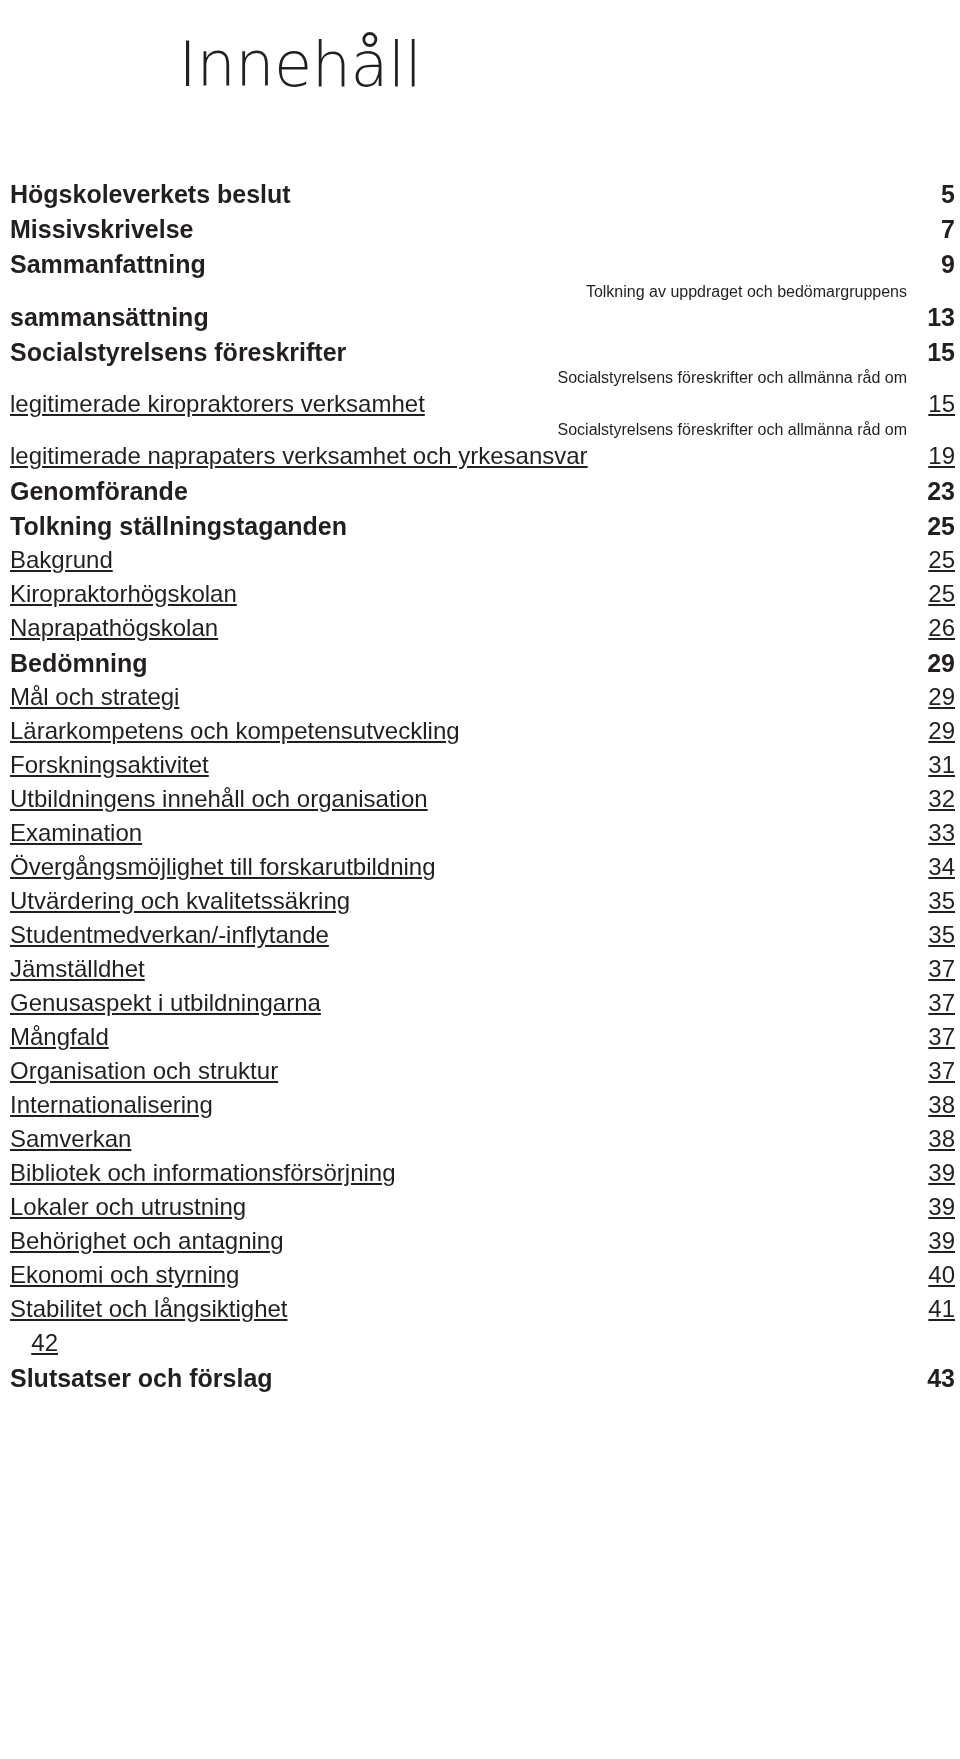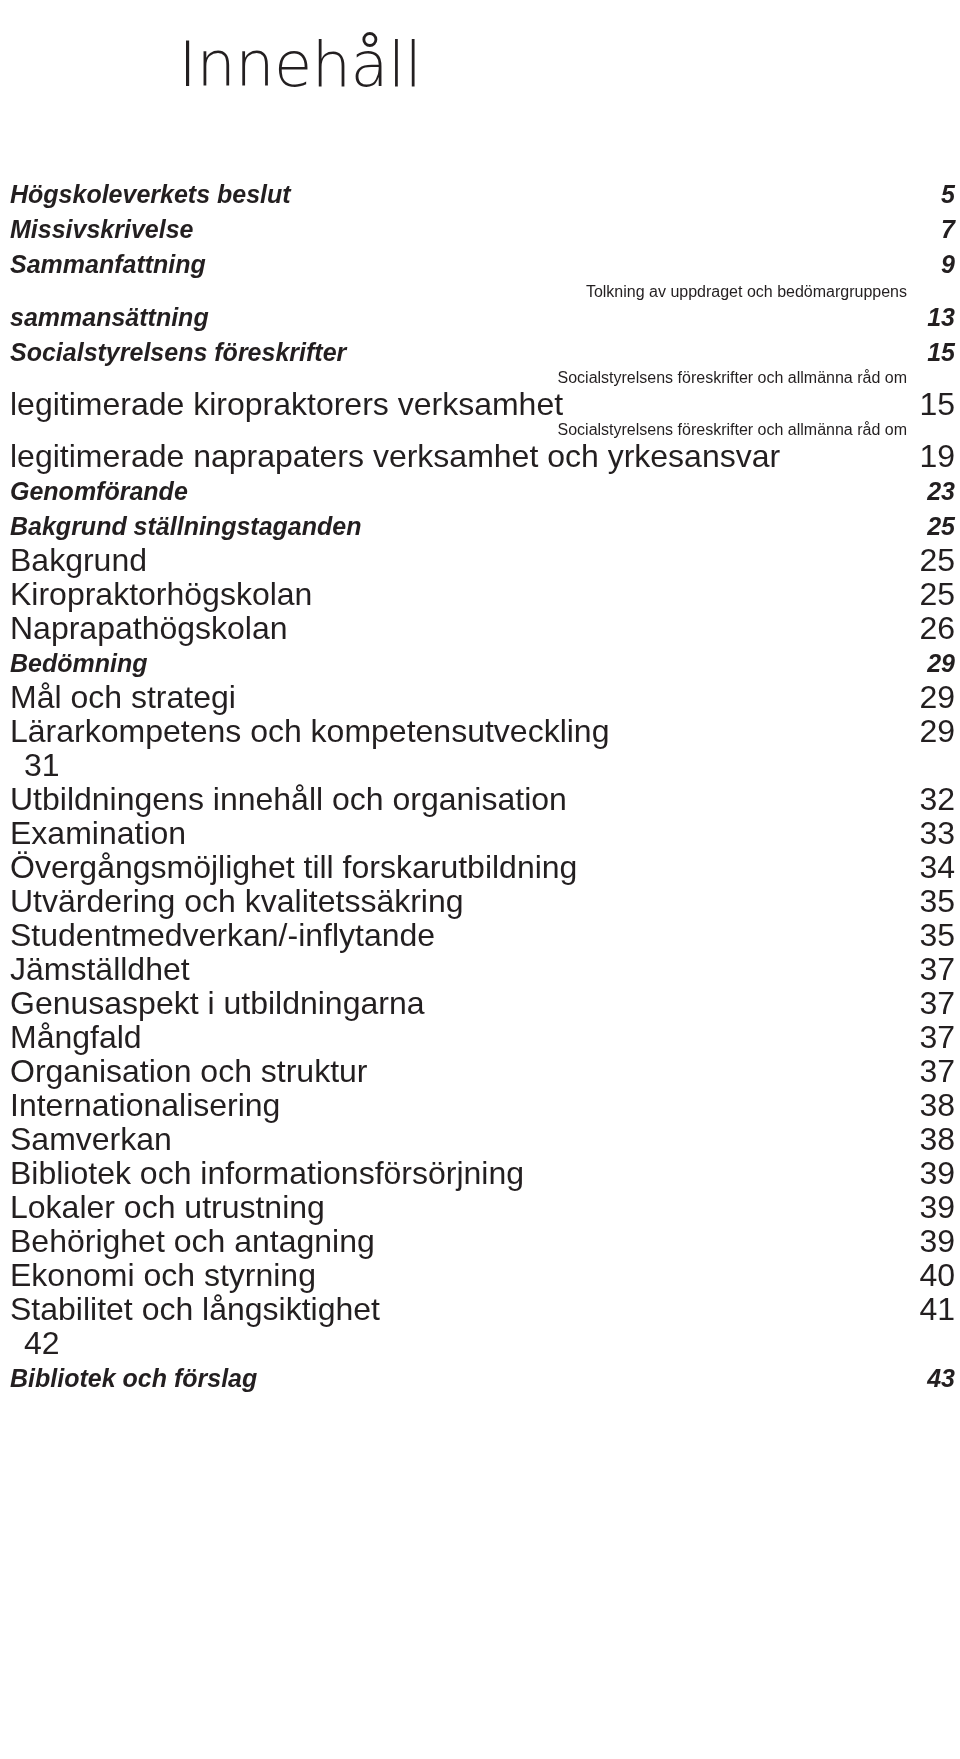--- a/index.html
+++ b/index.html
@@ -73,34 +73,34 @@
     text-align: right;
     min-width: 34px;
     padding-left: 14px;
   }
 
   
   .lvl-head > .toc-line {
     font-weight: bold;
     font-size: 25px;
     line-height: 33px;
-    font-style: italic;
   }
   .lvl-head {
     margin-top: 2px;
   }
   .lvl-head.first {
     margin-top: 0;
   }
 
   
   .lvl-sub > .toc-line {
     font-weight: normal;
-    font-size: 32px;
+    font-size: 24px;
     line-height: 34px;
+    text-decoration: underline;
   }
 
   
   .toc-cont {
     display: flex;
     align-items: baseline;
     justify-content: flex-end;
     width: 100%;
   }
 </style>
@@ -167,21 +167,21 @@
         </div>
       </div>
       <div class="toc-entry lvl-head">
         <div class="toc-line">
           <span class="toc-label">Genomförande</span>
           <span class="toc-page">23</span>
         </div>
       </div>
       <div class="toc-entry lvl-head">
         <div class="toc-line">
-          <span class="toc-label">Bakgrund ställningstaganden</span>
+          <span class="toc-label">Tolkning ställningstaganden</span>
           <span class="toc-page">25</span>
         </div>
       </div>
       <div class="toc-entry lvl-sub">
         <div class="toc-line">
           <span class="toc-label">Bakgrund</span>
           <span class="toc-page">25</span>
         </div>
       </div>
       <div class="toc-entry lvl-sub">
@@ -209,20 +209,21 @@
         </div>
       </div>
       <div class="toc-entry lvl-sub">
         <div class="toc-line">
           <span class="toc-label">Lärarkompetens och kompetensutveckling</span>
           <span class="toc-page">29</span>
         </div>
       </div>
       <div class="toc-entry lvl-sub">
         <div class="toc-line">
+          <span class="toc-label">Forskningsaktivitet</span>
           <span class="toc-page">31</span>
         </div>
       </div>
       <div class="toc-entry lvl-sub">
         <div class="toc-line">
           <span class="toc-label">Utbildningens innehåll och organisation</span>
           <span class="toc-page">32</span>
         </div>
       </div>
       <div class="toc-entry lvl-sub">
@@ -315,19 +316,19 @@
           <span class="toc-page">41</span>
         </div>
       </div>
       <div class="toc-entry lvl-sub">
         <div class="toc-line">
           <span class="toc-page">42</span>
         </div>
       </div>
       <div class="toc-entry lvl-head">
         <div class="toc-line">
-          <span class="toc-label">Bibliotek och förslag</span>
+          <span class="toc-label">Slutsatser och förslag</span>
           <span class="toc-page">43</span>
         </div>
       </div>
     </div>
 
 </div>
 
 </body></html>

